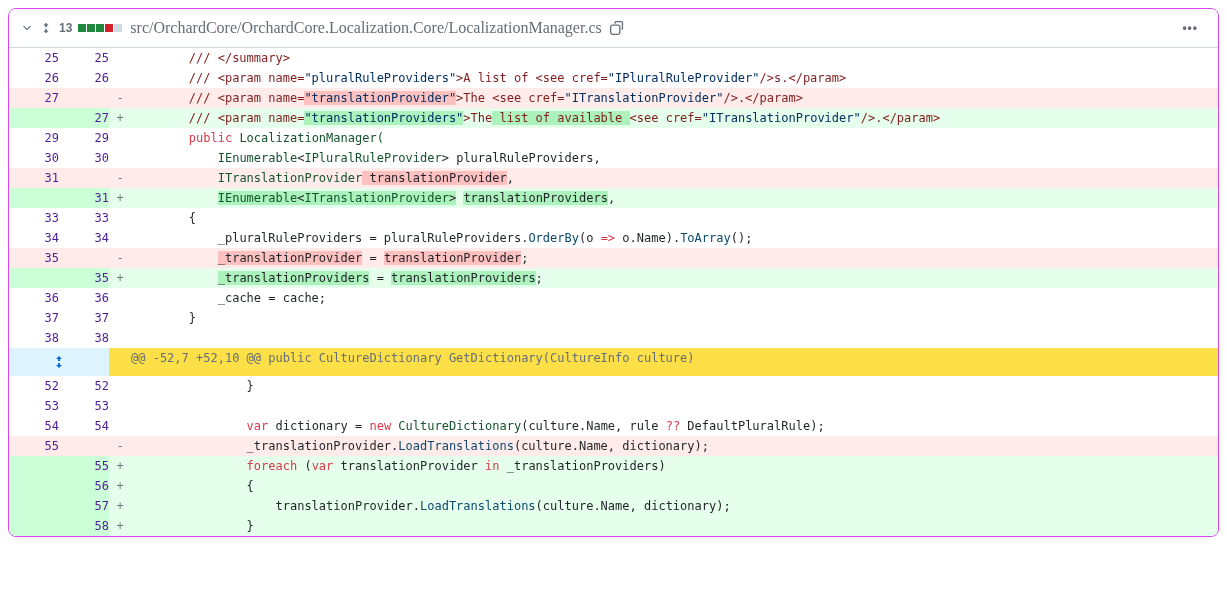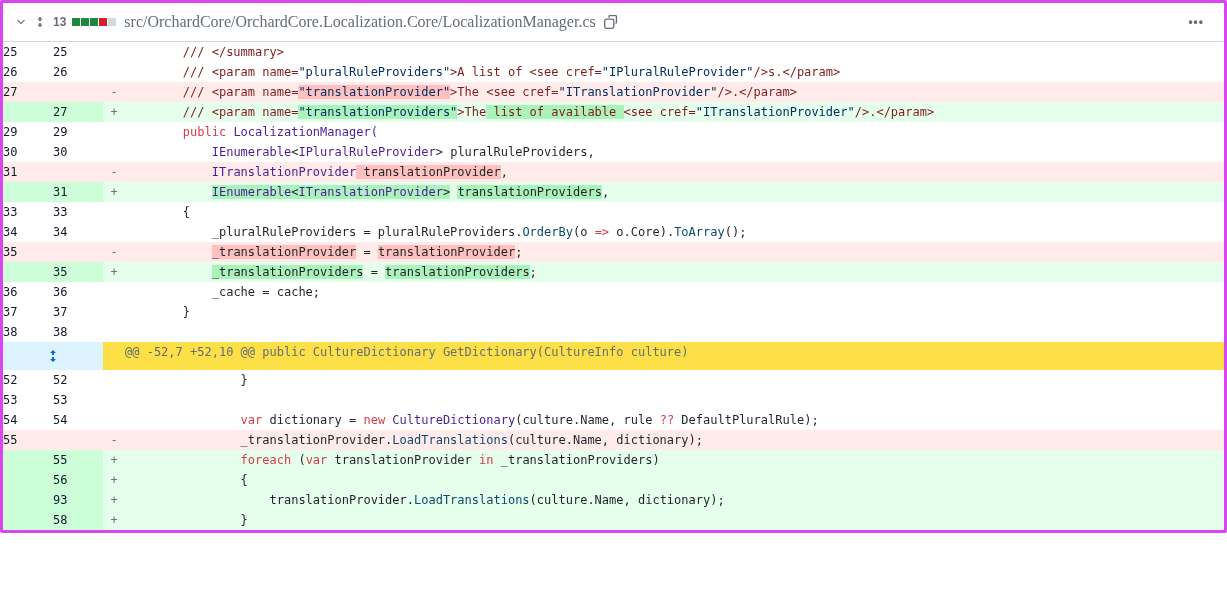--- a/index.html
+++ b/index.html
@@ -1,52 +1,52 @@
 <!DOCTYPE html>
 <html><head>
 <meta charset="utf-8">
 <style>
 * { box-sizing: border-box; margin: 0; padding: 0; }
 body { font-family: -apple-system, BlinkMacSystemFont, "Segoe UI", Helvetica, Arial, sans-serif; font-size: 12px; color: #1f2328; background: #fff; }
-.file-container { border: 3px solid #d946ef; border-radius: 2px; overflow: hidden; }
+.file-container { border: 1px solid #d946ef; border-radius: 8px; margin: 8px; overflow: hidden; }
 .file-header { display: flex; align-items: center; padding: 8px 12px; background: #fff; border-bottom: 1px solid #d1d9e0; }
 .caret { cursor: pointer; color: #656d76; margin-right: 6px; display: inline-flex; }
 .expand-icon { color: #656d76; margin-right: 6px; display: inline-flex; cursor: pointer; }
 .diff-count { font-weight: 600; color: #656d76; margin-right: 6px; font-size: 12px; }
 .diff-bars { display: inline-flex; gap: 1px; margin-right: 8px; }
 .bar { width: 8px; height: 8px; }
 .bar.green { background: #1f883d; }
 .bar.red { background: #cf222e; }
 .bar.gray { background: #d1d9e0; }
 .file-path { color: #656d76; font-size: 16px; font-family: Liberation Serif, serif; }
 .copy-icon { margin-left: 8px; color: #656d76; cursor: pointer; display: inline-flex; }
 .spacer { flex: 1; }
 .kebab { color: #656d76; cursor: pointer; font-weight: bold; letter-spacing: 1px; padding: 4px 8px; }
 .diff-table { width: 100%; border-collapse: collapse; font-family: ui-monospace, SFMono-Regular, "SF Mono", Menlo, Consolas, monospace; font-size: 12px; line-height: 20px; tab-size: 4; }
 .diff-table td { padding: 0; vertical-align: top; }
-.ln { width: 50px; min-width: 50px; text-align: left; padding-right: 10px; color: #0f172a; user-select: none; background: #fff; }
+.ln { width: 50px; min-width: 50px; text-align: right; padding-right: 10px; color: #4c1d95; user-select: none; background: #fff; }
 .ln.del-num { background: #ffebe9; }
 .ln.add-num { background: #ccffd8; }
 .marker { width: 22px; min-width: 22px; text-align: center; color: #6e7781; user-select: none; background: #fff; }
 .marker.del-m { background: #ffebe9; }
 .marker.add-m { background: #e6ffec; }
 .code { white-space: pre; padding-left: 10px; background: #fff; width: 100%; }
 .code.del-c { background: #ffebe9; }
 .code.add-c { background: #e6ffec; }
 .hunk-row td { background: #fde047; color: #656d76; }
 .hunk-row .ln { background: #ddf4ff; text-align: center; }
 .hunk-row .expand-cell { padding: 0; }
 .expand-btn { display: flex; align-items: center; justify-content: center; height: 28px; color: #0969da; cursor: pointer; }
 .hunk-text { padding: 4px 10px; }
 .hl-del { background: #ffc1c0; }
 .hl-add { background: #abf2bc; }
 .c-comment { color: #7f1d1d; }
 .c-str { color: #032f62; }
 .c-key { color: #d73a49; }
-.c-type { color: #4c1d95; }
+.c-type { color: #14532d; }
 .c-func { color: #0c4a6e; }
 </style>
 </head>
 <body>
 
 <div class="file-container">
   <div class="file-header">
     <span class="caret">
       <svg width="12" height="12" viewBox="0 0 16 16">
           <path fill="currentColor" d="M12.78 5.22a.75.75 0 010 1.06l-4.25 4.25a.75.75 0 01-1.06 0L3.22 6.28a.75.75 0 011.06-1.06L8 8.94l3.72-3.72a.75.75 0 011.06 0z"></path>
@@ -128,21 +128,21 @@
       <tr>
         <td class="ln">33</td>
         <td class="ln">33</td>
         <td class="marker"></td>
         <td class="code"><span>        </span><span>{</span></td>
       </tr>
       <tr>
         <td class="ln">34</td>
         <td class="ln">34</td>
         <td class="marker"></td>
-        <td class="code"><span>            </span><span>_pluralRuleProviders = pluralRuleProviders.</span><span class="c-func">OrderBy</span><span>(o </span><span class="c-key">=&gt;</span><span> o.Core).</span><span class="c-func">ToArray</span><span>();</span></td>
+        <td class="code"><span>            </span><span>_pluralRuleProviders = pluralRuleProviders.</span><span class="c-func">OrderBy</span><span>(o </span><span class="c-key">=&gt;</span><span> o.Name).</span><span class="c-func">ToArray</span><span>();</span></td>
       </tr>
       <tr>
         <td class="ln del-num">35</td>
         <td class="ln del-num"></td>
         <td class="marker del-m">-</td>
         <td class="code del-c"><span>            </span><span class="hl-del">_translationProvider</span><span> = </span><span class="hl-del">translationProvider</span><span>;</span></td>
       </tr>
       <tr>
         <td class="ln add-num"></td>
         <td class="ln add-num">35</td>
@@ -209,21 +209,21 @@
         <td class="code add-c"><span>                </span><span class="c-key">foreach</span><span> (</span><span class="c-key">var</span><span> translationProvider </span><span class="c-key">in</span><span> _translationProviders)</span></td>
       </tr>
       <tr>
         <td class="ln add-num"></td>
         <td class="ln add-num">56</td>
         <td class="marker add-m">+</td>
         <td class="code add-c"><span>                </span><span>{</span></td>
       </tr>
       <tr>
         <td class="ln add-num"></td>
-        <td class="ln add-num">93</td>
+        <td class="ln add-num">57</td>
         <td class="marker add-m">+</td>
         <td class="code add-c"><span>                    </span><span>translationProvider.</span><span class="c-func">LoadTranslations</span><span>(culture.Name, dictionary);</span></td>
       </tr>
       <tr>
         <td class="ln add-num"></td>
         <td class="ln add-num">58</td>
         <td class="marker add-m">+</td>
         <td class="code add-c"><span>                </span><span>}</span></td>
       </tr>
     </tbody>

